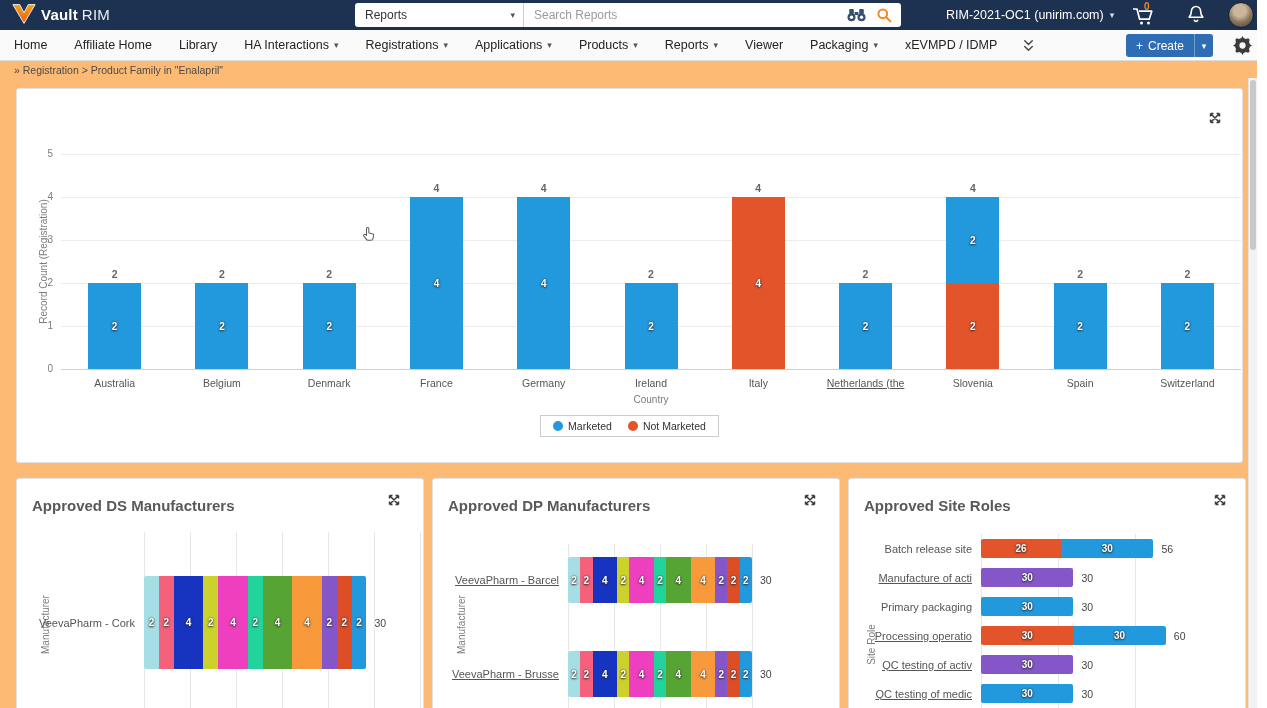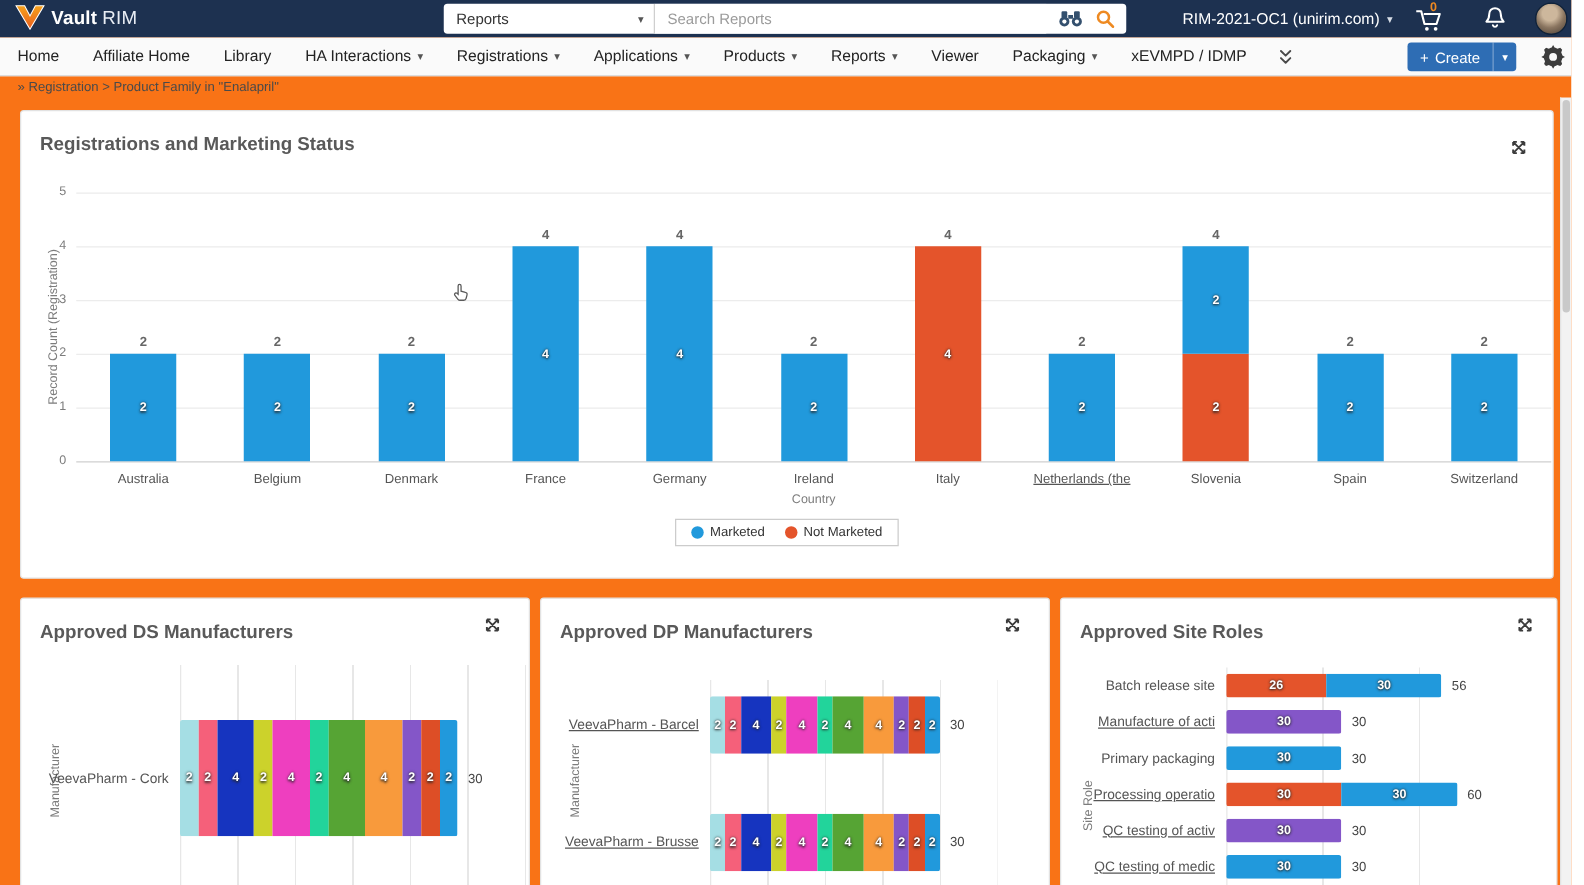--- a/index.html
+++ b/index.html
@@ -1,18 +1,18 @@
 <!DOCTYPE html>
 <html><head>
 <meta charset="utf-8">
 <style>
   * { margin:0; padding:0; box-sizing:border-box; }
   html,body { width:1267px; height:708px; overflow:hidden; background:#fff;
               font-family:"Liberation Sans", sans-serif; }
-  .screen { position:relative; width:1257px; height:708px; background:#f97316; overflow:hidden; }
+  .screen { position:relative; width:1257px; height:708px; background:#fdba74; overflow:hidden; }
 
   
   .topbar { position:absolute; left:0; top:0; width:1267px; height:30px; background:#1d3150;
             display:flex; align-items:center; }
   .logo { position:absolute; left:12px; top:3px; display:flex; align-items:center; gap:5px; }
   .logo-text { color:#fff; font-size:15px; letter-spacing:.2px; }
   .logo-text b { font-weight:bold; }
   .logo-text span.prod { font-weight:400; color:#e8edf4; margin-left:4px; }
   .search-group { position:absolute; left:355px; top:3px; width:546px; height:24px; background:#fff;
                   border-radius:3px; display:flex; align-items:center; overflow:hidden; }
@@ -236,21 +236,20 @@
         <circle cx="10" cy="10" r="3.3" fill="#fafafa"></circle>
       </svg>
     </div>
   </div>
 
   <div class="breadcrumb">
     <span>» Registration &gt; Product Family in "Enalapril"</span>
   </div>
 
   <div class="card" id="card-main">
-    <div class="card-title">Registrations and Marketing Status</div>
     <div class="expand" style="right:20px;">
       <svg width="14" height="14" viewBox="0 0 14 14">
         <path d="M2.5 2.5 L11.5 11.5 M11.5 2.5 L2.5 11.5 M2.5 2.5 h3 M2.5 2.5 v3 M11.5 2.5 h-3 M11.5 2.5 v3 M2.5 11.5 h3 M2.5 11.5 v-3 M11.5 11.5 h-3 M11.5 11.5 v-3" fill="none" stroke="#3c3c3c" stroke-width="1.5"></path>
       </svg>
     </div>
     <div id="main-chart">
         <div class="gridline base" style="left: 44px; top: 280px; width: 1180px;"></div>
         <div class="ytick" style="left: 14px; top: 274px;">0</div>
         <div class="gridline" style="left: 44px; top: 237px; width: 1180px;"></div>
         <div class="ytick" style="left: 14px; top: 231px;">1</div>

